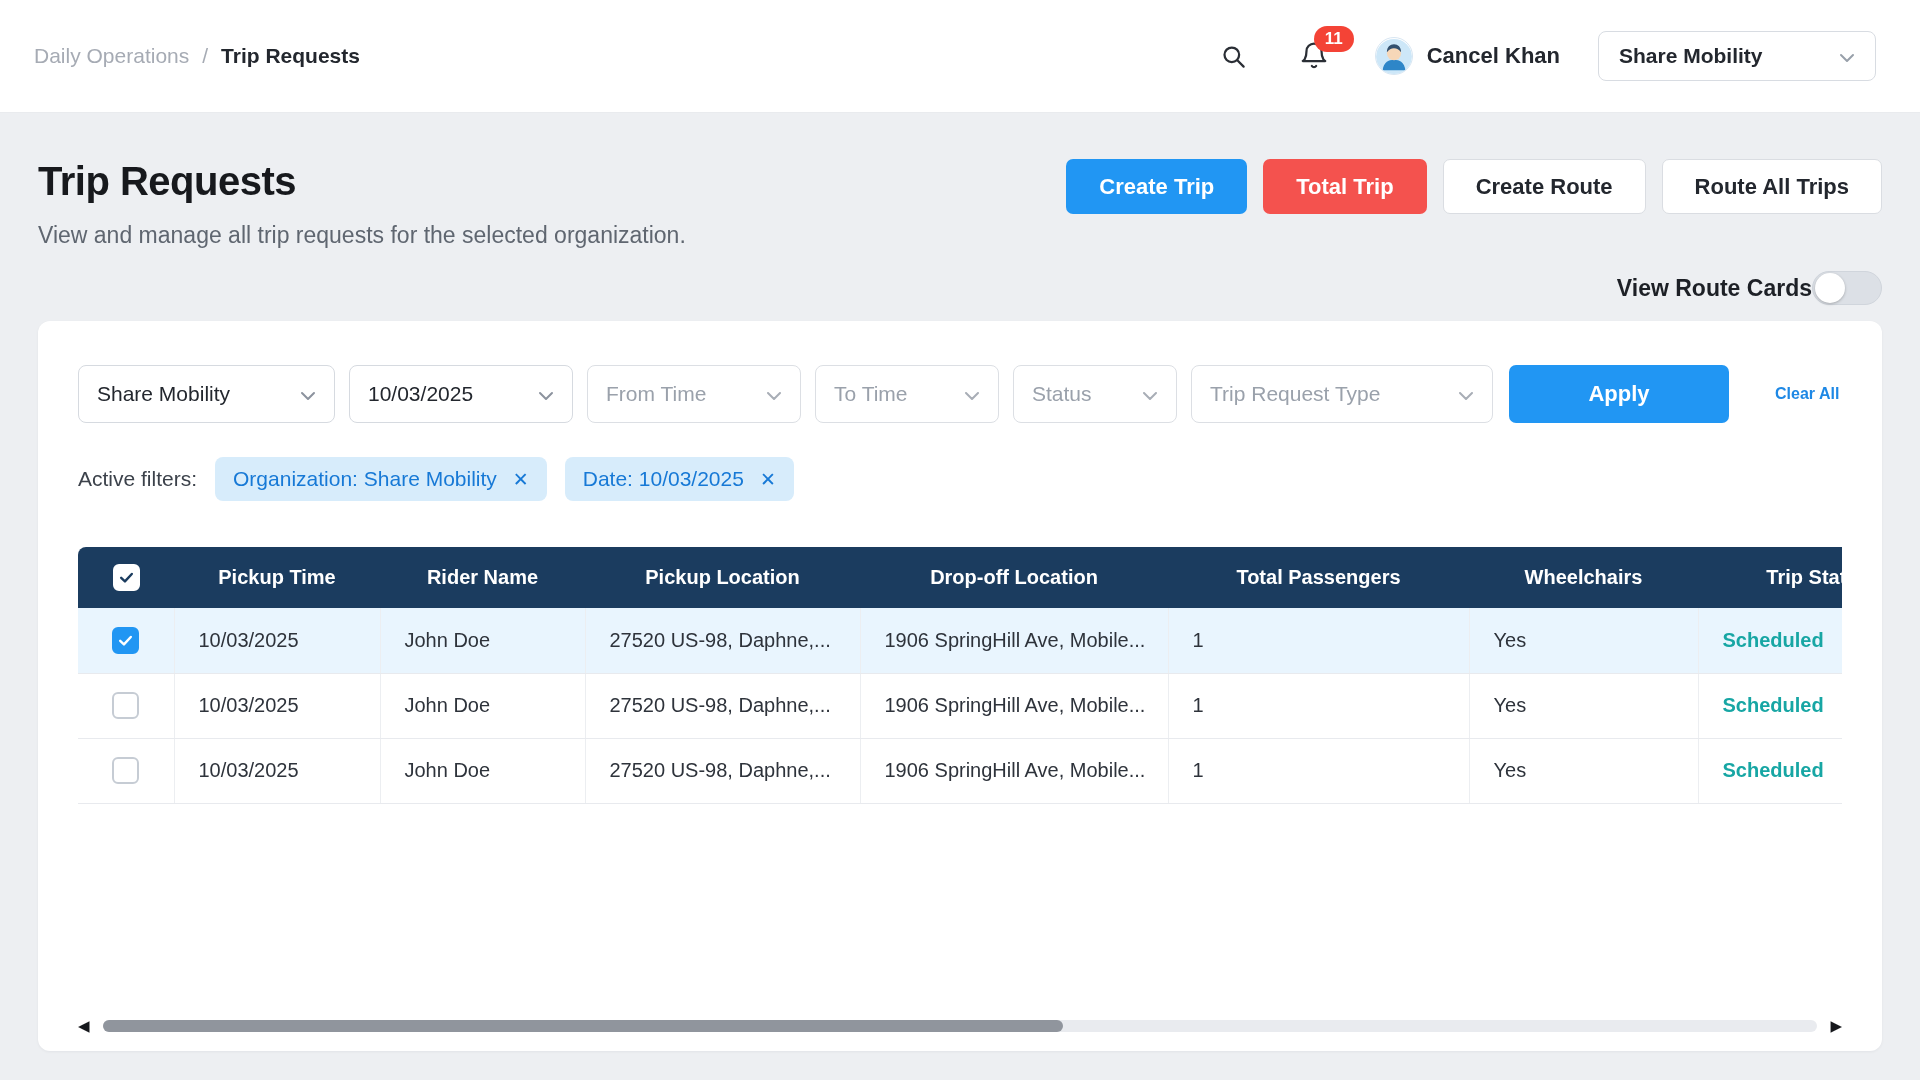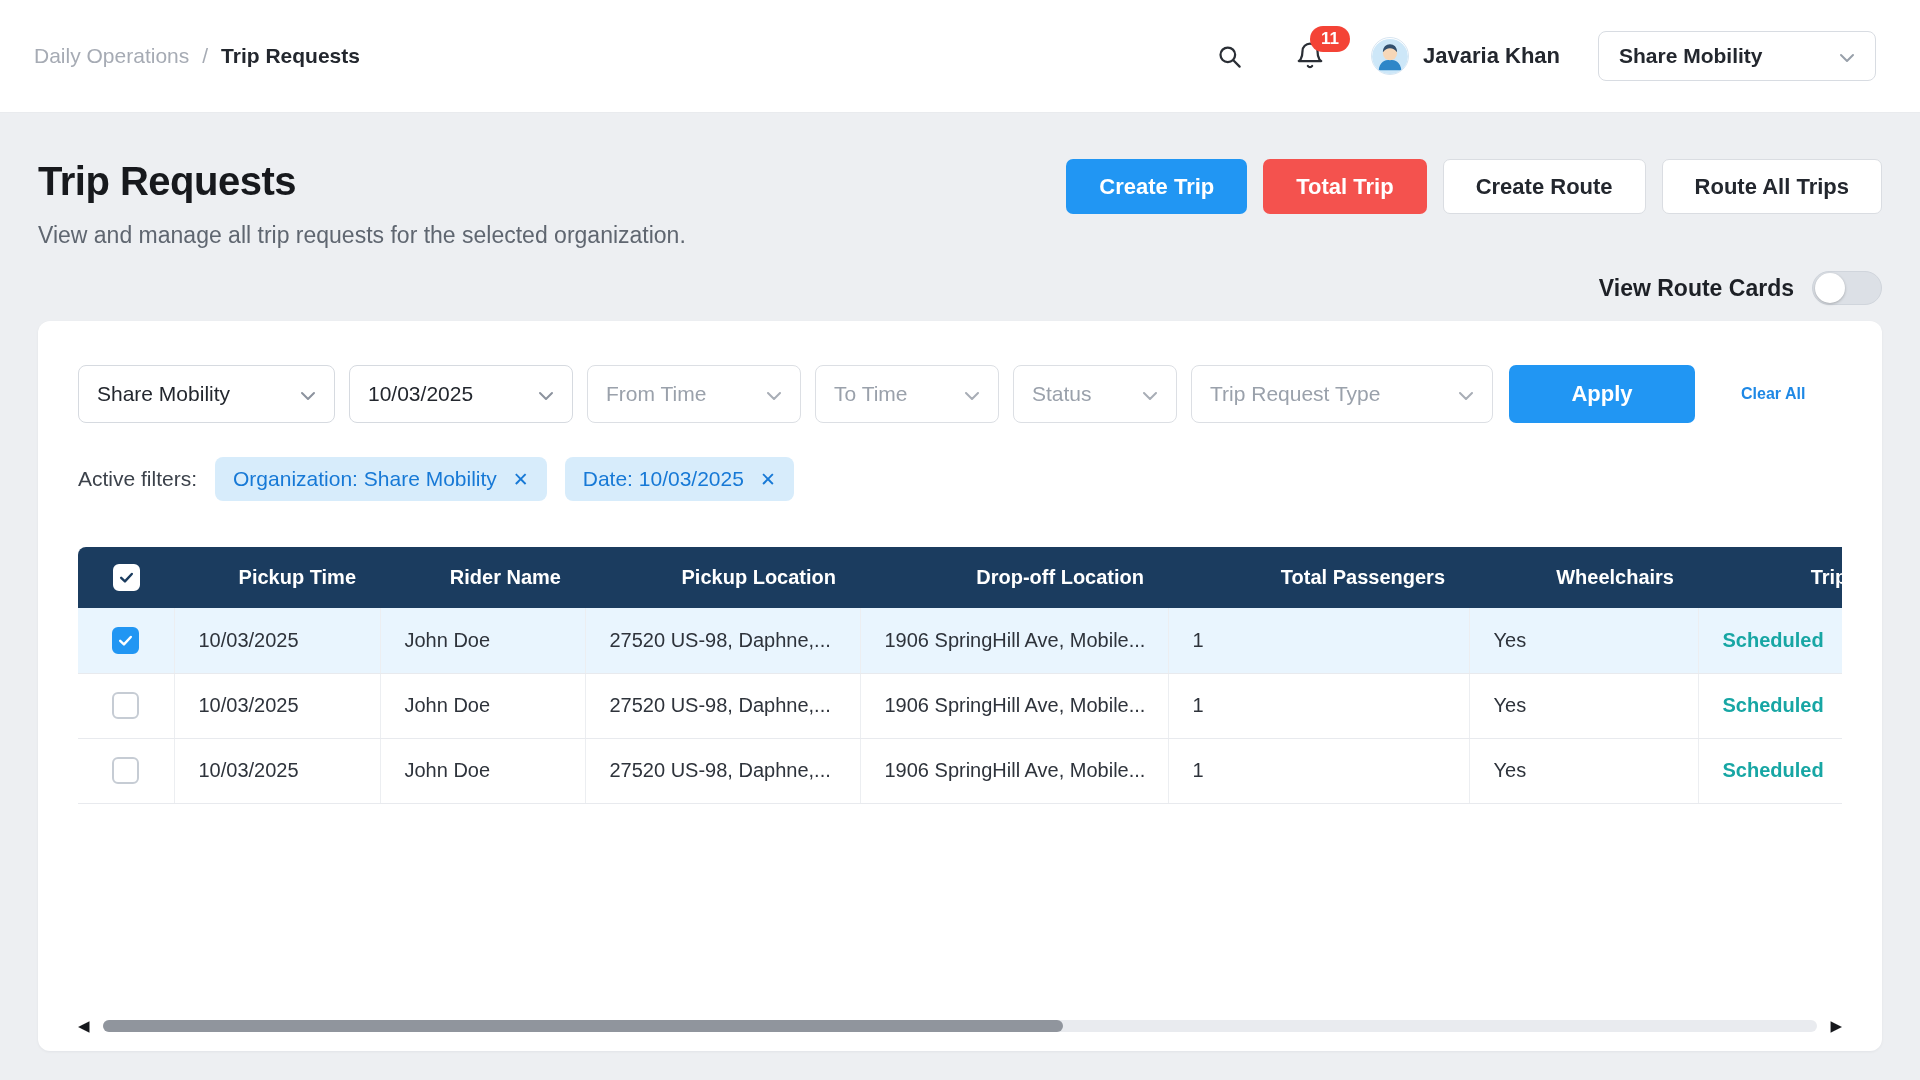--- a/index.html
+++ b/index.html
@@ -33,52 +33,52 @@
   .page{padding:0 38px;}
   .page-head{margin-top:46px;display:flex;justify-content:space-between;align-items:flex-start;}
   .page-title{font-size:40px;font-weight:700;color:#17191d;letter-spacing:-0.5px;}
   .page-subtitle{margin-top:18px;font-size:23px;color:#5f6670;}
   .actions{display:flex;gap:16px;}
   .btn{height:55px;border-radius:7px;font-size:22px;font-weight:600;padding:0 32px;border:1px solid transparent;
     cursor:pointer;font-family:inherit;white-space:nowrap;}
   .btn.primary{background:var(--primary);color:#fff;}
   .btn.danger{background:var(--danger);color:#fff;}
   .btn.ghost{background:#fff;border-color:#dadde2;color:#23272e;}
-  .toggle-row{margin-top:22px;display:flex;justify-content:flex-end;align-items:center;gap:18px;}
+  .toggle-row{margin-top:22px;display:flex;justify-content:flex-end;align-items:center;}
   .toggle-label{font-size:23px;font-weight:700;color:#1d2026;}
   .toggle{width:70px;height:34px;border-radius:17px;background:#dce0e6;position:relative;display:inline-block;cursor:pointer;
     border:1px solid #d0d5dc;}
   .toggle .knob{position:absolute;top:1px;left:2px;width:30px;height:30px;border-radius:50%;background:#fff;
     box-shadow:0 1px 3px rgba(0,0,0,.25);}
 
   
   .card{margin-top:16px;background:#fff;border-radius:12px;height:730px;padding:44px 40px 18px;
     display:flex;flex-direction:column;box-shadow:0 1px 3px rgba(16,24,40,.05);}
 
   .filters{display:flex;align-items:center;gap:14px;}
   .select{height:58px;border:1px solid #d6dae0;border-radius:8px;background:#fff;display:flex;align-items:center;
     justify-content:space-between;padding:0 18px;font-size:21px;color:#23272e;cursor:pointer;flex:none;}
   .select .select-value{margin-right:14px;white-space:nowrap;}
   .select.placeholder{color:#9aa1ab;border-color:#dcdfe4;}
   .select.placeholder .chev{opacity:.75;}
   .w-org{width:257px}.w-date{width:224px}.w-from{width:214px}.w-to{width:184px}.w-status{width:164px}.w-type{width:302px}
-  .btn-apply{width:186px;height:58px;margin-left:2px;background:var(--primary);color:#fff;border:none;border-radius:7px;
+  .btn-apply{width:220px;height:58px;margin-left:2px;background:var(--primary);color:#fff;border:none;border-radius:7px;
     font-size:22px;font-weight:600;cursor:pointer;font-family:inherit;}
   .clear-all{margin-left:32px;color:var(--link);font-size:16px;font-weight:600;text-decoration:none;cursor:pointer;white-space:nowrap;}
 
   .active-filters{margin-top:34px;display:flex;align-items:center;gap:18px;}
   .active-filters-label{font-size:21px;color:#3c424b;}
   .chip{display:inline-flex;align-items:center;gap:16px;height:44px;padding:0 18px;background:var(--chip-bg);
     color:var(--chip-text);border-radius:8px;font-size:21px;white-space:nowrap;}
   .chip-x{background:none;border:none;color:var(--chip-text);font-size:19px;cursor:pointer;padding:0;line-height:1;font-family:inherit;}
 
   
   .table-viewport{margin-top:46px;overflow:hidden;width:100%;}
   table.trip-table{border-collapse:collapse;table-layout:fixed;width:1860px;}
-  .trip-table th{background:var(--table-header);color:#fff;font-size:20px;font-weight:700;text-align:right;
+  .trip-table th{background:var(--table-header);color:#fff;font-size:20px;font-weight:700;text-align:center;
     height:61px;padding:0 24px;white-space:nowrap;cursor:pointer;}
   .trip-table th.col-check{border-radius:8px 0 0 0;padding:0;text-align:center;}
   .trip-table td{height:65px;padding:0 24px;font-size:20px;color:#2e333b;border-bottom:1px solid #e8eaee;
     border-right:1px solid #eceef1;background:#fff;white-space:nowrap;overflow:hidden;}
   .trip-table td:last-child{border-right:none;}
   .trip-table td.col-check{padding:0;text-align:center;}
   .trip-table tbody tr.checked td{background:var(--row-selected);}
   .trip-table td.status{color:var(--status-scheduled);font-weight:600;}
 
   .checkbox{width:27px;height:27px;border-radius:6px;border:2px solid #c6ccd4;background:#fff;display:inline-flex;
@@ -121,21 +121,21 @@
       <span class="badge">11</span>
     </button>
     <span class="avatar">
       <svg width="38" height="38" viewBox="0 0 38 38">
         <circle cx="19" cy="19" r="19" fill="#cde7f8"></circle>
         <path d="M7 33c1-8 6-11 12-11s11 3 12 11z" fill="#2e86c8"></path>
         <circle cx="19" cy="15" r="7.5" fill="#f6d7b8"></circle>
         <path d="M11.5 14c0-5.5 3.3-8.5 7.5-8.5s7.5 3 7.5 8.5c-2.2-3.2-4.5-4.3-7.5-4.3s-5.3 1.1-7.5 4.3z" fill="#33506e"></path>
       </svg>
     </span>
-    <span class="user-name">Javaria Khan</span>
+    <span class="user-name">Cancel Khan</span>
     <div class="org-select">
       <span class="select-value">Share Mobility</span>
       <span class="chev">
         <svg width="16" height="10" viewBox="0 0 16 10" fill="none" stroke="#98a0aa" stroke-width="2" stroke-linecap="round" stroke-linejoin="round">
             <polyline points="2,2 8,8 14,2"></polyline>
           </svg>
       </span>
     </div>
   </div>
 </header>

